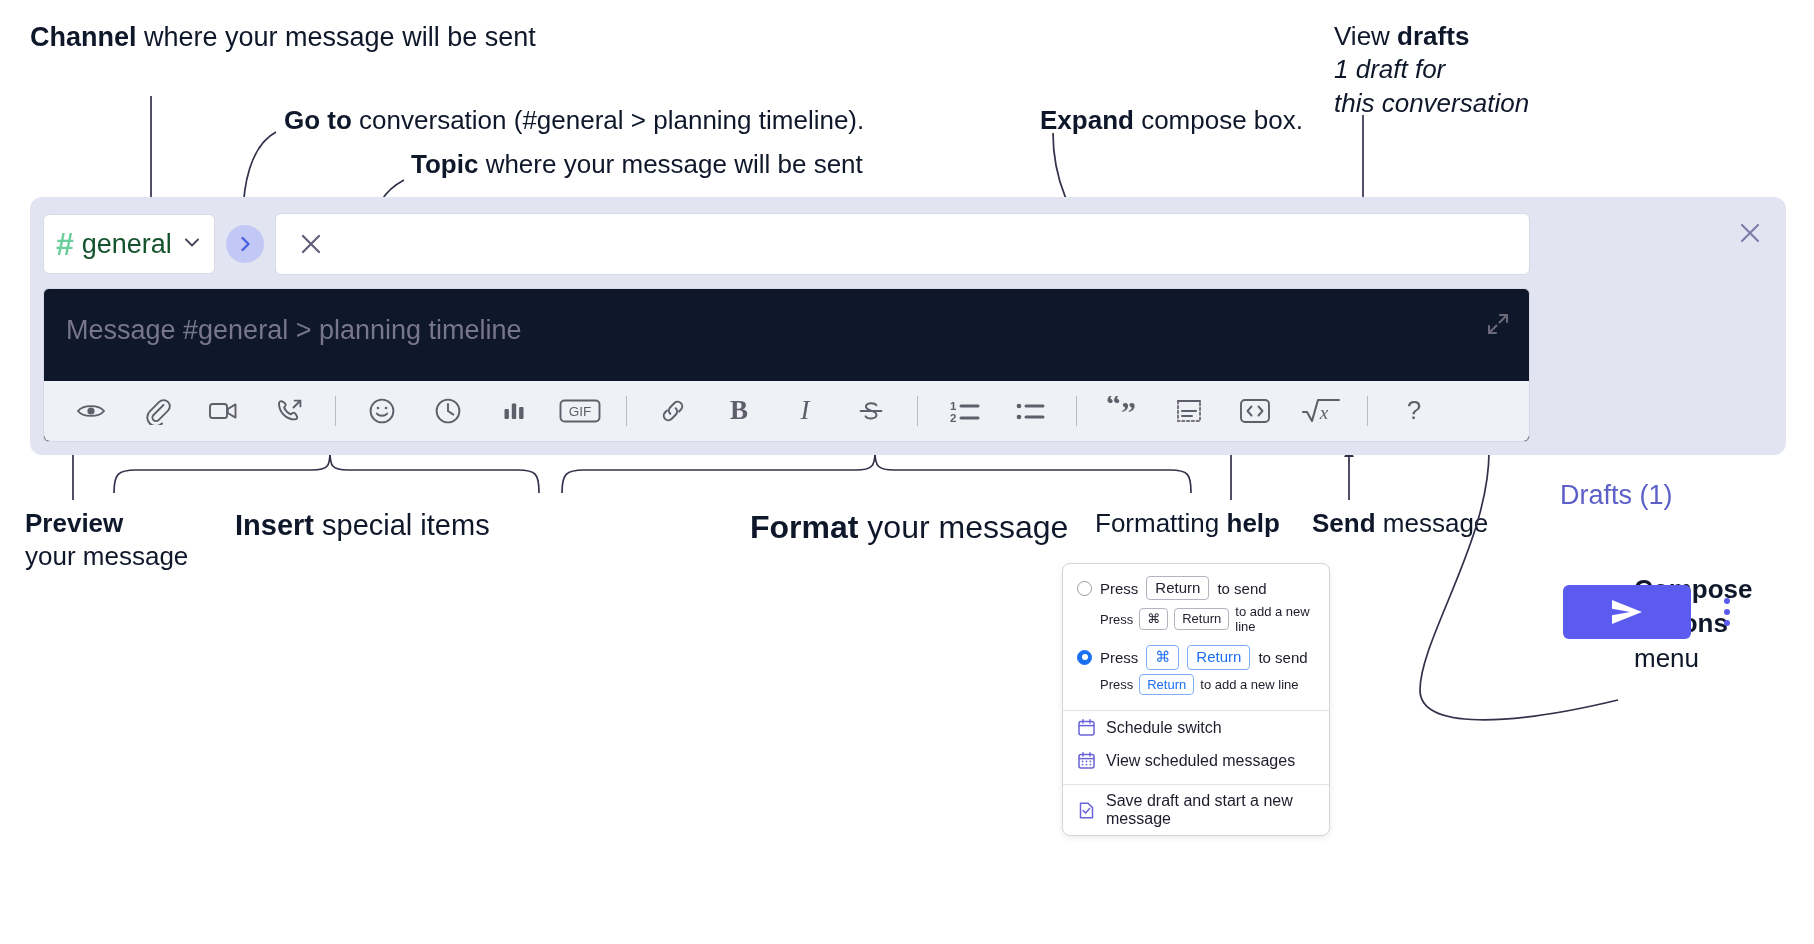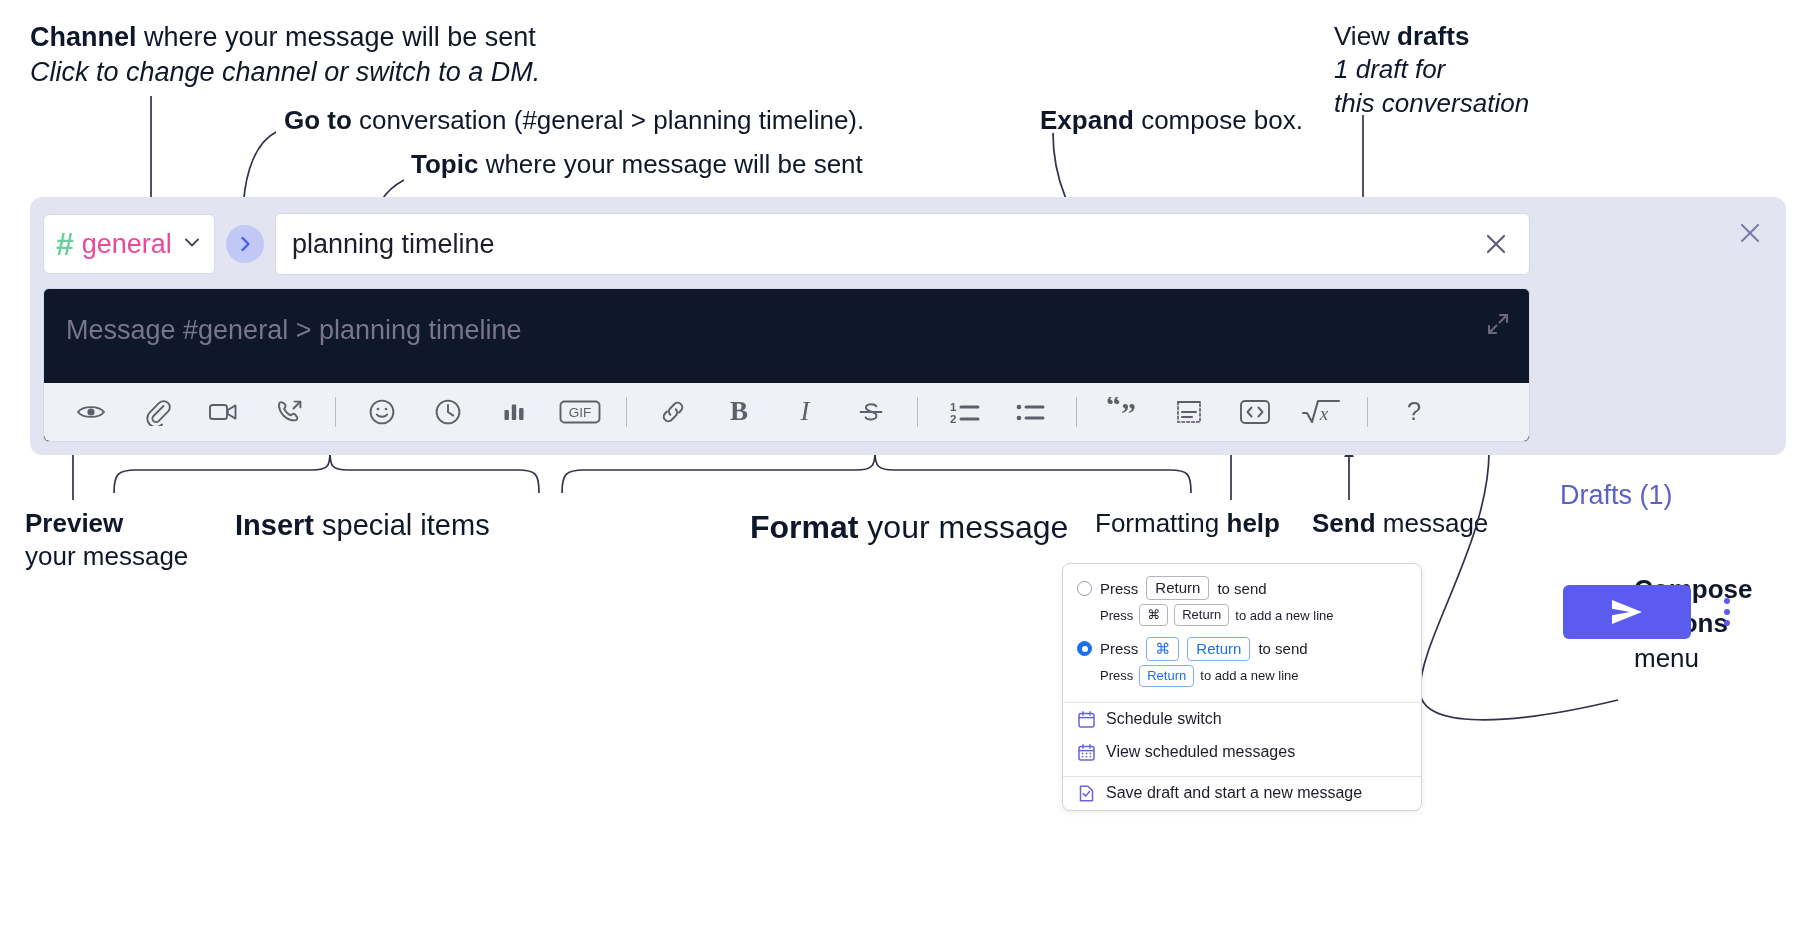--- a/index.html
+++ b/index.html
@@ -42,21 +42,21 @@
     position: absolute; left: 13px; top: 17px;
     width: 1487px; height: 228px;
   }
   
   #row-dest { display: flex; align-items: center; height: 60px; }
   #channel-select {
     width: 172px; height: 60px; background:#fff; border:1px solid #d7d9e6;
     border-radius: 6px; display:flex; align-items:center; gap:8px; padding: 0 12px;
   }
   #hash-icon { color:#6bcf9b; font-size: 32px; font-weight: 700; line-height: 1; }
-  #channel-name { font-size: 27px; color:#ec4899; flex: 1; }
+  #channel-name { font-size: 27px; color:#14532d; flex: 1; }
   #chevron-down-icon { color:#4a4858; }
   #goto-button {
     width: 38px; height: 38px; border-radius: 50%; background:#c2c8f5;
     margin: 0 11px; display:flex; align-items:center; justify-content:center;
     color:#4a5fe0; flex: none;
   }
   #topic-field {
     flex: 1; height: 62px; background:#fff; border:1px solid #d7d9e6; border-radius: 6px;
     display:flex; align-items:center; padding: 0 14px 0 16px;
   }
@@ -67,21 +67,21 @@
   #message-box {
     position:absolute; left:0; top: 74px; width: 1487px; height: 154px;
     background:#0f172a; border:1px solid #d7d9e6; border-radius: 6px;
   }
   #message-placeholder {
     position:absolute; left: 22px; top: 26px; font-size: 27px; color:#77768c;
   }
   #expand-icon { position:absolute; right: 18px; top: 22px; color:#6a6879; }
   #toolbar {
     position:absolute; left: 0; bottom: 0; width: 100%; height: 63px;
-    background:#f0f1f7; border-top: 5px solid #0f172a;
+    background:#f0f1f7; border-top: 3px solid #0f172a;
     border-radius: 0 0 6px 6px;
     display:flex; align-items:center; padding-left: 18px; gap: 8px;
   }
   .tb { width: 58px; height: 46px; display:flex; align-items:center; justify-content:center; color:#5f5e6b; }
   .tbsep { width: 1px; height: 30px; background:#b9bac6; margin: 0 9px; flex:none; }
   .tb svg { display:block; }
   .tb-text { font-weight: 700; }
 
   
   #panel-close-icon { position:absolute; right: 22px; top: 22px; color:#7b7ba8; }
@@ -94,21 +94,21 @@
     border: none; cursor: pointer;
   }
   #compose-options-button {
     position:absolute; left: 1683px; top: 393px; width: 28px; height: 44px;
     display:flex; flex-direction:column; align-items:center; justify-content:center; gap:5px;
   }
   .kdot { width: 6px; height: 6px; border-radius:50%; background:#5b5bf0; }
 
   
   #compose-menu {
-    position:absolute; left: 1062px; top: 563px; width: 360px;
+    position:absolute; left: 1062px; top: 563px; width: 268px;
     background:#fff; border:1px solid #d4d4dd; border-radius: 8px;
     box-shadow: 0 2px 6px rgba(0,0,0,.08);
     font-size: 15px; color:#1d1c2b;
     padding: 9px 0 0 0;
   }
   .radio-row { display:flex; align-items:center; gap:8px; padding: 3px 14px 0 14px; }
   .radio {
     width: 15px; height: 15px; border-radius: 50%; border: 1.6px solid #9a9aa8; flex:none;
     background:#fff; position:relative;
   }
@@ -128,21 +128,20 @@
   .menu-item {
     display:flex; align-items:center; gap:10px; padding: 7px 14px; font-size: 16px; color:#1d1c2b;
   }
   .menu-item svg { flex:none; color:#6b63d8; }
 </style>
 </head>
 <body>
 
 <div class="ann" id="ann-channel">
   <div><b>Channel</b><span> where your message will be sent</span></div>
-  <div><i>Click to change channel or switch to a DM.</i></div>
 </div>
 
 <div class="ann" id="ann-goto">
   <b>Go to</b><span> conversation (#general &gt; planning timeline).</span>
 </div>
 
 <div class="ann" id="ann-topic">
   <b>Topic</b><span> where your message will be sent</span>
 </div>
 
@@ -237,21 +236,20 @@
         </span>
       </div>
 
       <div id="goto-button">
         <svg width="20" height="20" viewBox="0 0 20 20" fill="none" stroke="currentColor" stroke-width="2.4" stroke-linecap="round" stroke-linejoin="round">
             <path d="M7.5 4 L13.5 10 L7.5 16"></path>
           </svg>
       </div>
 
       <div id="topic-field">
-        <span id="topic-value">planning timeline</span>
         <span id="topic-clear-icon">
           <svg width="30" height="30" viewBox="0 0 30 30" fill="none" stroke="currentColor" stroke-width="2.2" stroke-linecap="round">
               <path d="M7 7 L23 23 M23 7 L7 23"></path>
             </svg>
         </span>
       </div>
     </div>
 
     <div id="message-box">
       <div id="message-placeholder">Message #general &gt; planning timeline</div>

